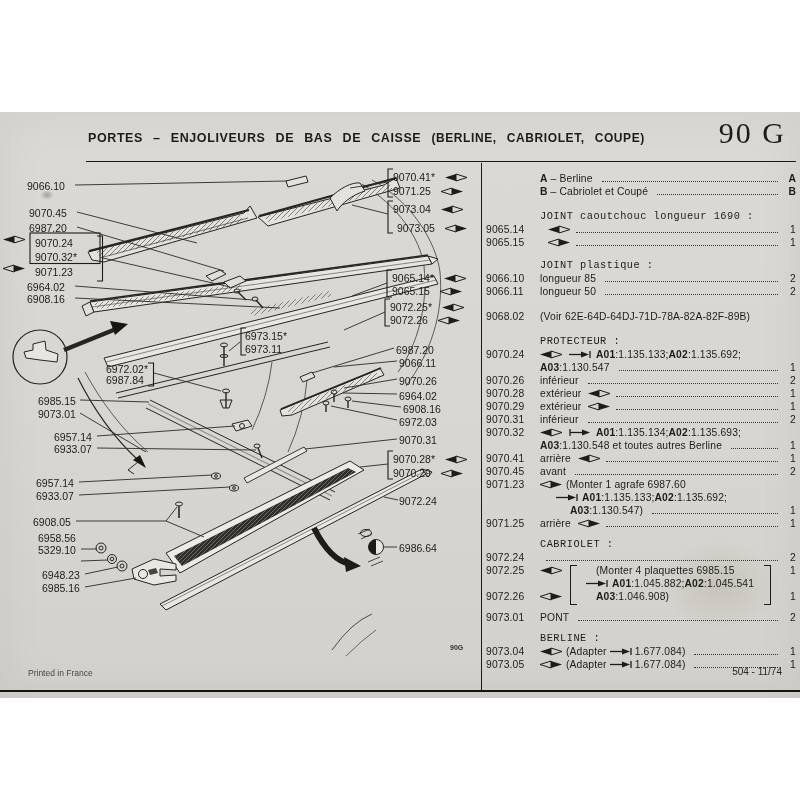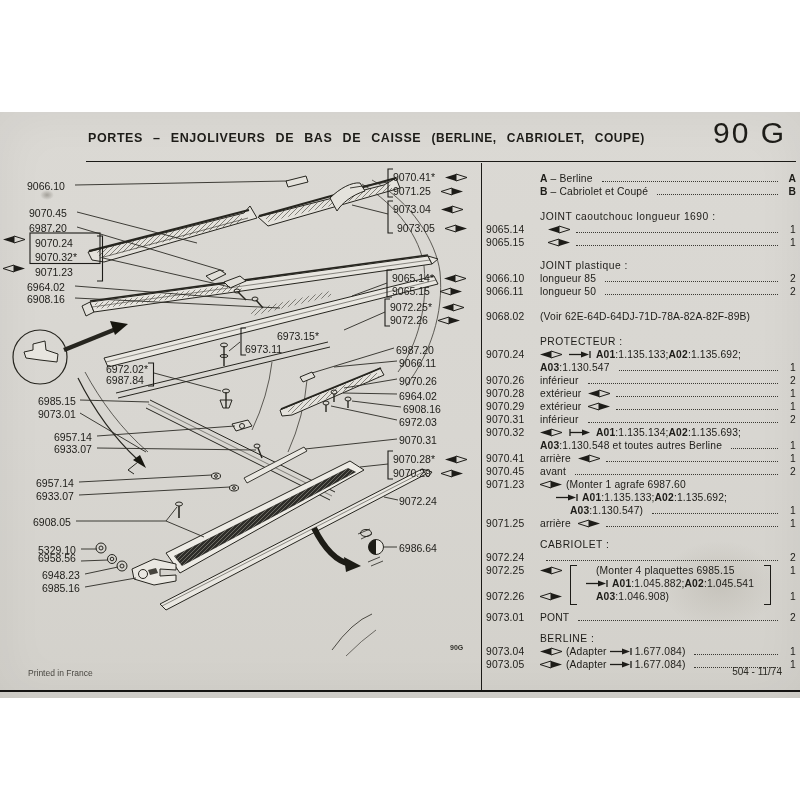--- a/index.html
+++ b/index.html
@@ -7,21 +7,21 @@
        font-family:"Liberation Sans",sans-serif;color:#1d1c18;}
   #paper{position:absolute;left:0;top:112px;width:800px;height:586px;
          background:linear-gradient(180deg,#dbd9d4 0%,#d8d6d1 55%,#d3d1cb 100%);
          box-shadow:inset 0 0 50px rgba(0,0,0,0.05);}
   .stain{position:absolute;border-radius:50%;pointer-events:none;}
   #stain1{left:40px;top:190px;width:14px;height:10px;background:radial-gradient(rgba(60,55,45,.35),rgba(60,55,45,0) 70%);}
   #stain2{left:660px;top:540px;width:120px;height:90px;background:radial-gradient(rgba(90,80,60,.12),rgba(90,80,60,0) 70%);}
   #header-title{position:absolute;left:88px;top:131px;font-size:12.5px;font-weight:bold;
                 letter-spacing:.6px;word-spacing:6px;white-space:nowrap;}
   #header-title .paren{font-size:12px;}
-  #page-code{position:absolute;right:14px;top:116px;font-size:30px;font-weight:500;letter-spacing:2px;}
+  #page-code{position:absolute;right:14px;top:116px;font-size:30px;font-weight:500;letter-spacing:2px;font-family:Liberation Serif, serif;}
   #header-rule{position:absolute;left:86px;top:161px;width:710px;border-top:1.7px solid #1b1a17;}
   #divider{position:absolute;left:481px;top:163px;height:527px;border-left:1.4px solid #1b1a17;}
   #bottom-rule{position:absolute;left:0;top:690px;width:800px;border-top:2.2px solid #141311;}
   #printed-in{position:absolute;left:28px;top:668px;font-size:8.5px;color:#4a4842;}
   #doc-ref{position:absolute;right:18px;top:666px;font-size:10px;color:#2a2923;}
   #plate-code{position:absolute;left:450px;top:644px;font-size:7px;font-weight:bold;color:#33322c;}
   
   #diagram-art{position:absolute;left:0;top:0;width:800px;height:800px;pointer-events:none;}
   #diagram-labels .dlabel{position:absolute;font-size:10.5px;height:12px;line-height:12px;
        white-space:nowrap;display:flex;align-items:center;color:#1d1c18;}
@@ -32,21 +32,21 @@
         align-items:stretch;white-space:pre;}
   .pref{flex:none;width:54px;}
   .pbody{flex:none;display:flex;align-items:center;}
   .pbody b{font-weight:bold;}
   .pdots{flex:1 1 auto;min-width:8px;border-bottom:1.7px dotted #3b3a34;margin:0 3px 3.5px 6px;}
   .pfill{flex:1 1 auto;}
   .pqty{flex:none;min-width:15px;text-align:right;}
   .qb{font-weight:bold;}
   .icn{display:inline-flex;align-items:center;}
   .sp{display:inline-block;height:1px;}
-  .phead .pbody{letter-spacing:.5px;}
+  .phead .pbody{letter-spacing:.5px;font-family:Liberation Mono, monospace;}
   
   .blk{position:absolute;width:6px;pointer-events:none;}
   #blk-left{left:84px;top:393px;height:38px;border-left:1.3px solid #1d1c18;
             border-top:1.3px solid #1d1c18;border-bottom:1.3px solid #1d1c18;}
   #blk-right{left:278px;top:393px;height:38px;border-right:1.3px solid #1d1c18;
              border-top:1.3px solid #1d1c18;border-bottom:1.3px solid #1d1c18;}
 </style>
 </head>
 <body>
 
@@ -280,21 +280,21 @@
     </div>
     <div class="dlabel" style="left: 35px; top: 266px;">
       <span>9071.23</span>
     </div>
     <div class="dlabel" style="left: 27px; top: 281px;">
       <span>6964.02</span>
     </div>
     <div class="dlabel" style="left: 27px; top: 293px;">
       <span>6908.16</span>
     </div>
-    <div class="dlabel" style="left: 245px; top: 330px; margin-left: 32px;">
+    <div class="dlabel" style="left: 245px; top: 330px;">
       <span>6973.15*</span>
     </div>
     <div class="dlabel" style="left: 245px; top: 343px;">
       <span>6973.11</span>
     </div>
     <div class="dlabel" style="left: 106px; top: 363px;">
       <span>6972.02*</span>
     </div>
     <div class="dlabel" style="left: 106px; top: 374px;">
       <span>6987.84</span>
@@ -316,21 +316,21 @@
     </div>
     <div class="dlabel" style="left: 36px; top: 490px;">
       <span>6933.07</span>
     </div>
     <div class="dlabel" style="left: 33px; top: 516px;">
       <span>6908.05</span>
     </div>
     <div class="dlabel" style="left: 38px; top: 544px;">
       <span>5329.10</span>
     </div>
-    <div class="dlabel" style="left: 38px; top: 552px;">
+    <div class="dlabel" style="left: 38px; top: 532px;">
       <span>6958.56</span>
     </div>
     <div class="dlabel" style="left: 42px; top: 569px;">
       <span>6948.23</span>
     </div>
     <div class="dlabel" style="left: 42px; top: 582px;">
       <span>6985.16</span>
     </div>
     <div class="dlabel" style="left: 393px; top: 171px;">
       <span>9070.41*</span>

